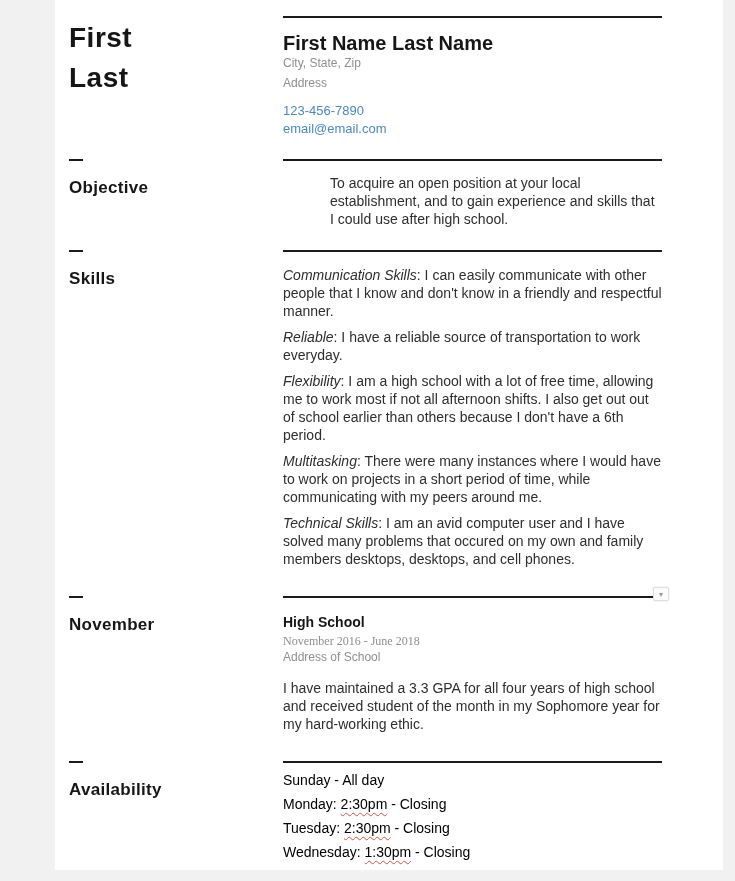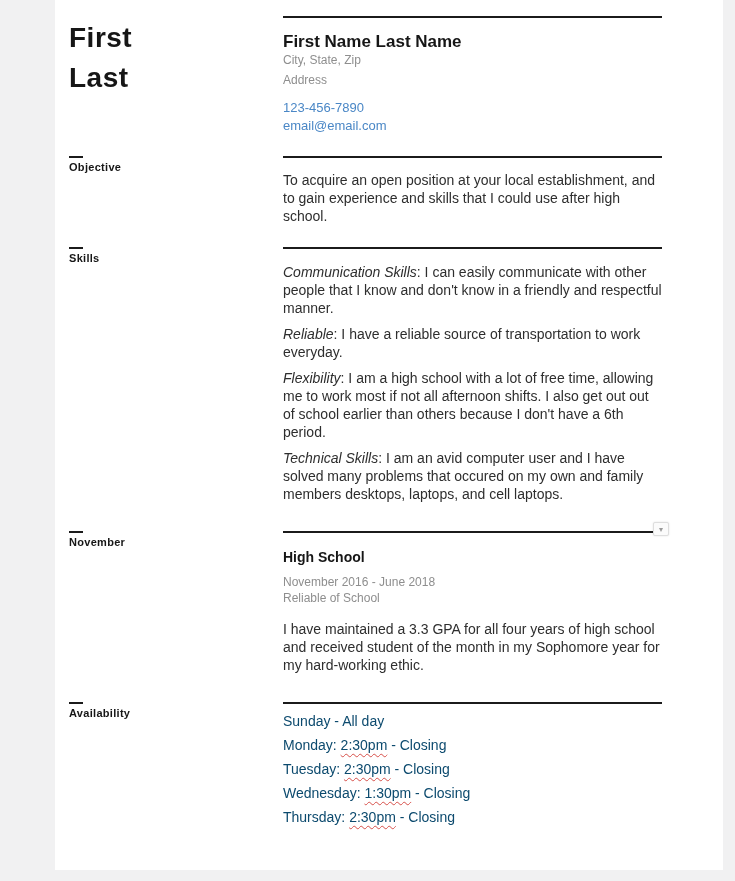--- a/index.html
+++ b/index.html
@@ -44,29 +44,29 @@
   }
   .big-name {
     font-size: 28px;
     line-height: 40px;
     font-weight: bold;
     color: #161616;
     letter-spacing: 0.5px;
     padding-top: 2px;
   }
   .section-label {
-    margin-top: 3px;
-    font-size: 11px;
+    margin-top: 17px;
+    font-size: 17px;
     font-weight: bold;
     color: #161616;
     letter-spacing: 0.3px;
   }
   .contact-name {
     margin-top: 14px;
-    font-size: 17px;
+    font-size: 20px;
     font-weight: bold;
     color: #161616;
   }
   .muted {
     font-size: 12px;
     line-height: 16px;
     color: #8e8e8e;
   }
   .contact-addr { margin-top: 4px; }
   .link {
@@ -79,37 +79,37 @@
   .phone { margin-top: 11px; }
   .email { margin-top: 0; }
   .body-text {
     font-size: 14px;
     line-height: 18px;
     color: #2e2e2e;
   }
   .sec { margin-top: 22px; }
   .sec-education { margin-top: 20px; }
   .sec-availability { margin-top: 28px; }
-  .objective-text { margin-top: 13px; }
+  .objective-text { margin-top: 13px; margin-left: 47px; }
   .skills-list { margin-top: 14px; }
   .skill-item { margin: 0 0 8px 0; }
   .skill-term { font-style: italic; }
   .edu-school {
     margin-top: 16px;
     font-size: 14px;
     font-weight: bold;
     color: #161616;
   }
-  .edu-dates { margin-top: 9px; }
+  .edu-dates { margin-top: 3px; font-family: Liberation Serif, serif; }
   .edu-text { margin-top: 14px; }
   .avail-list { margin-top: 8px; }
   .avail-row {
     font-size: 14px;
     line-height: 18px;
-    color: #0c4a6e;
+    color: #000000;
     margin-bottom: 6px;
   }
   .squiggle:not(:empty) {
     text-decoration: underline;
     text-decoration-style: wavy;
     text-decoration-color: #d7504a;
     text-decoration-thickness: 1px;
     text-underline-offset: 3px;
   }
   .dropdown-btn {
@@ -168,38 +168,39 @@
     <div class="col-left">
       <div class="dash"></div>
       <div class="section-label">Skills</div>
     </div>
     <div class="col-right">
       <div class="divider"></div>
       <div class="skills-list">
         <p class="body-text skill-item"><span class="skill-term">Communication Skills</span><span>: I can easily communicate with other people that I know and don't know in a friendly and respectful manner.</span></p>
         <p class="body-text skill-item"><span class="skill-term">Reliable</span><span>: I have a reliable source of transportation to work everyday.</span></p>
         <p class="body-text skill-item"><span class="skill-term">Flexibility</span><span>: I am a high school with a lot of free time, allowing me to work most if not all afternoon shifts. I also get out out of school earlier than others because I don't have a 6th period.</span></p>
-        <p class="body-text skill-item"><span class="skill-term">Technical Skills</span><span>: I am an avid computer user and I have solved many problems that occured on my own and family members desktops, laptops, and cell laptops.</span></p>
+        <p class="body-text skill-item"><span class="skill-term">Multitasking</span><span>: There were many instances where I would have to work on projects in a short period of time, while communicating with my peers around me.</span></p>
+        <p class="body-text skill-item"><span class="skill-term">Technical Skills</span><span>: I am an avid computer user and I have solved many problems that occured on my own and family members desktops, desktops, and cell phones.</span></p>
       </div>
     </div>
   </div>
 
   <div class="row sec sec-education">
     <div class="col-left">
       <div class="dash"></div>
       <div class="section-label">November</div>
     </div>
     <div class="col-right">
       <button class="dropdown-btn">
           <span>▾</span>
         </button>
       <div class="divider"></div>
       <div class="edu-school">High School</div>
       <div class="muted edu-dates">November 2016 - June 2018</div>
-      <div class="muted">Reliable of School</div>
+      <div class="muted">Address of School</div>
       <div class="body-text edu-text">I have maintained a 3.3 GPA for all four years of high school and received student of the month in my Sophomore year for my hard-working ethic.</div>
     </div>
   </div>
 
   <div class="row sec sec-availability">
     <div class="col-left">
       <div class="dash"></div>
       <div class="section-label">Availability</div>
     </div>
     <div class="col-right">

